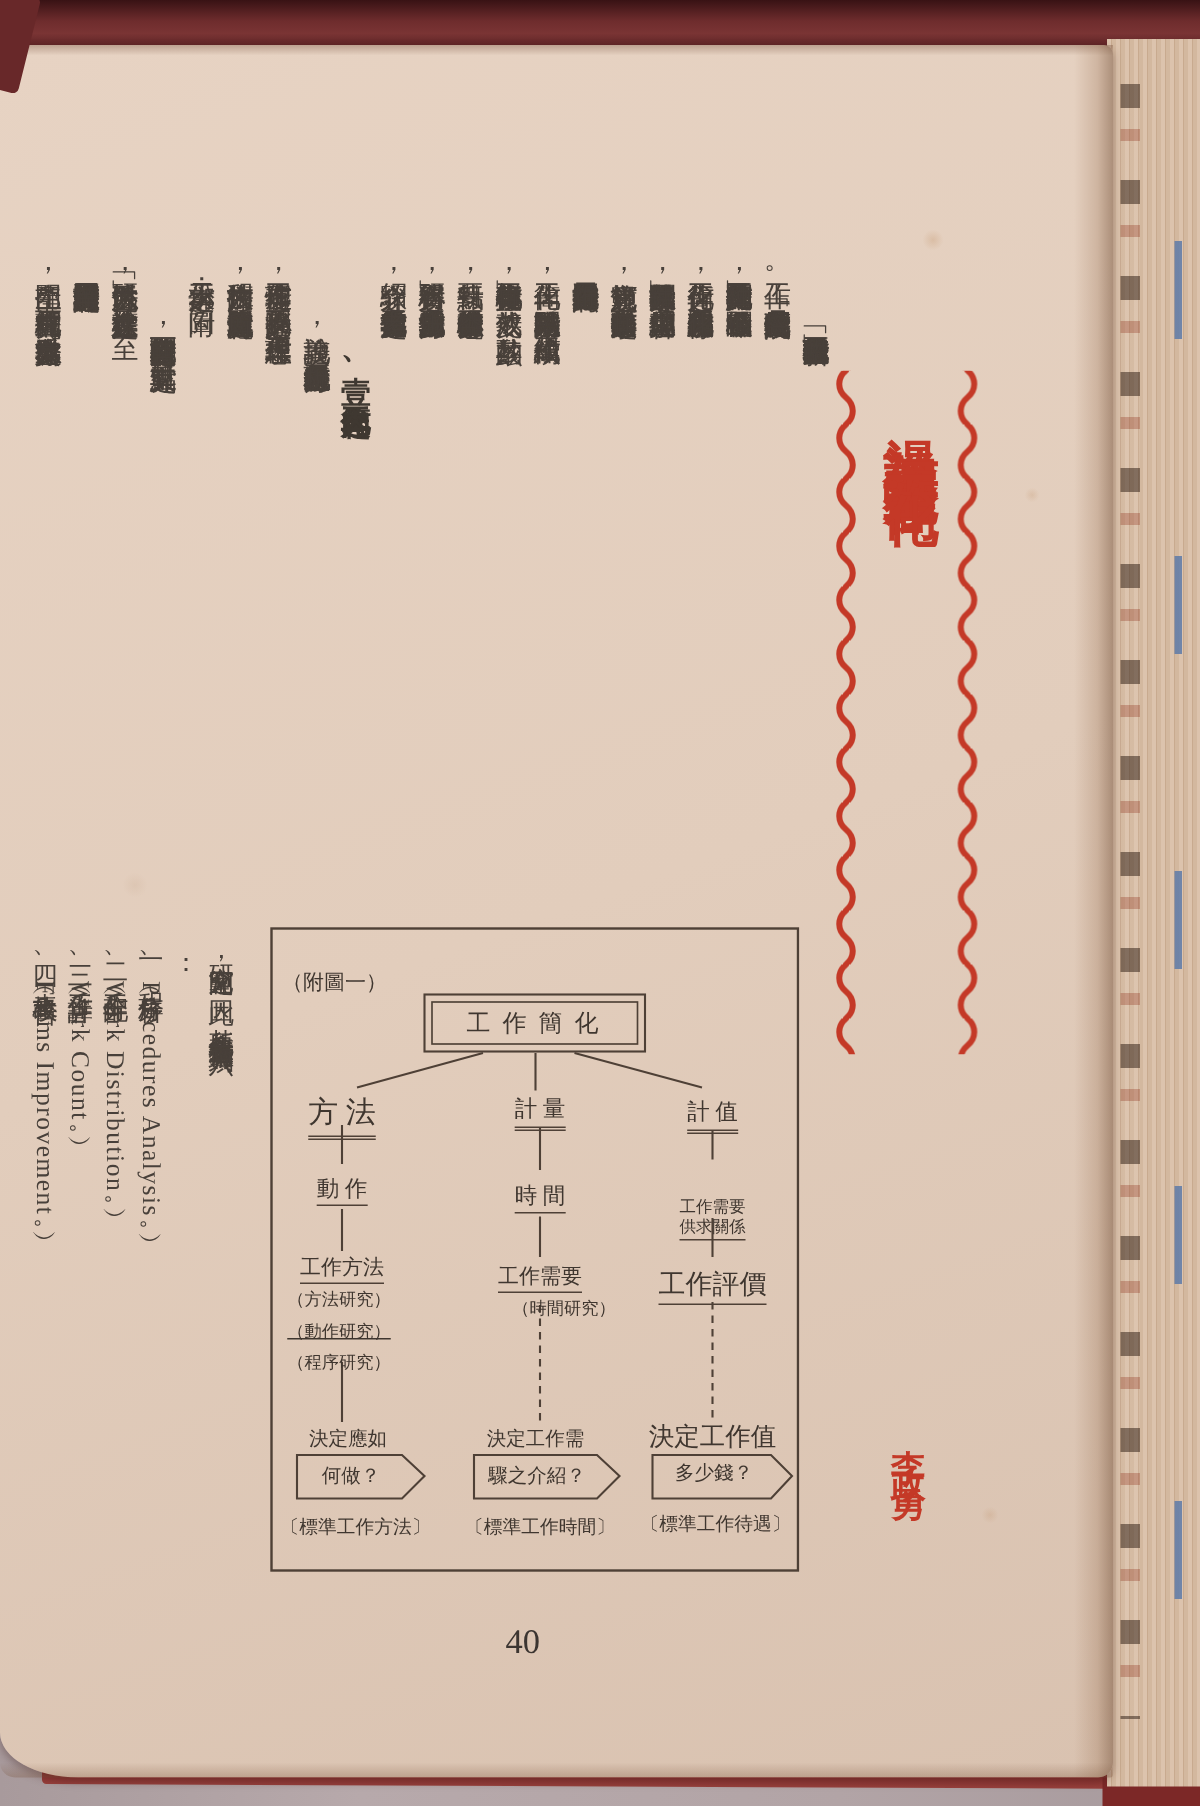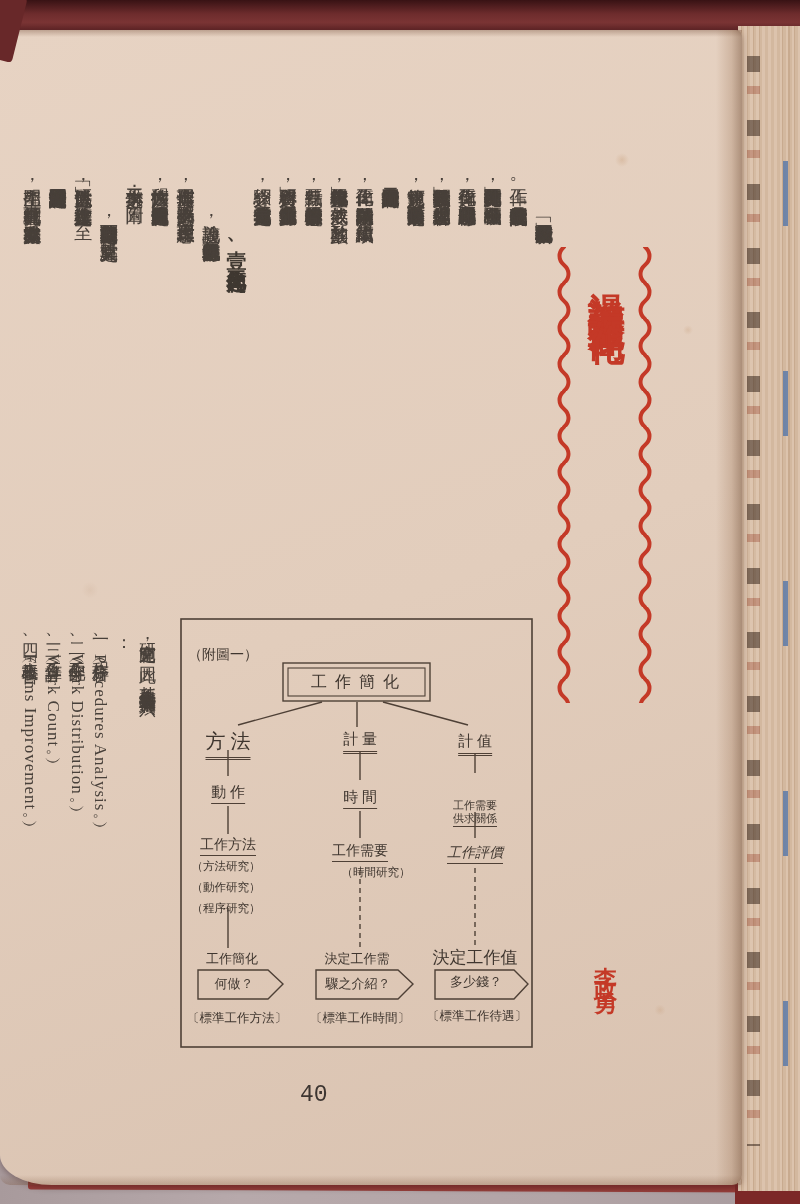--- a/index.html
+++ b/index.html
@@ -54,22 +54,22 @@
   .wavy-right{left:637px;top:217px;}
   .author{position:absolute;left:588px;top:918px;height:130px;width:34px;
     font-size:23px;line-height:34px;letter-spacing:13px;font-weight:bold;color:#c43927;}
 
   .main-block{position:absolute;left:18px;top:145px;width:538px;height:465px;font-size:18px;}
   .main-block .col{line-height:25.6px;}
   .main-block .col.heading{font-size:20px;font-weight:bold;color:#3f3831;}
   .cont-block{position:absolute;left:18px;top:600px;width:141px;height:460px;font-size:17px;letter-spacing:1px;}
   .cont-block .col{line-height:23.5px;}
 
-  .page-number{position:absolute;left:300px;top:1052px;width:60px;text-align:left;
-    font-size:23px;color:#3c3531;font-family:Liberation Mono, monospace;}
+  .page-number{position:absolute;left:300px;top:1052px;width:60px;text-align:right;
+    font-size:23px;color:#3c3531;font-family:Liberation Serif, serif;}
 
   
   .figure{position:absolute;left:180px;top:588px;width:353px;height:430px;color:#3f362f;}
   .figure svg{position:absolute;left:0;top:0;}
   .fl{position:absolute;white-space:nowrap;text-align:center;transform:translateX(-50%);}
   .fl.noc{transform:none;}
   .u1{border-bottom:1.5px solid #4e4036;padding-bottom:1px;}
   .u2{border-bottom:3px double #4e4036;padding-bottom:2px;}
   .pre{white-space:pre-line;line-height:13px;margin-top:25px;}
 </style>
@@ -176,28 +176,28 @@
       <div class="fl u2" style="left:180px;top:112px;font-size:15px;">計 量</div>
       <div class="fl u2" style="left:295px;top:114px;font-size:15px;">計 值</div>
 
       <div class="fl u1" style="left:48px;top:165px;font-size:15px;">動 作</div>
       <div class="fl u1" style="left:180px;top:170px;font-size:15px;">時 間</div>
       <div class="fl u1 pre" style="left:295px;top:156px;font-size:11px;">工作需要
 供求關係</div>
 
       <div class="fl u1" style="left:48px;top:218px;font-size:14px;">工作方法</div>
       <div class="fl u1" style="left:180px;top:224px;font-size:14px;">工作需要</div>
-      <div class="fl u1" style="left:295px;top:226px;font-size:14px;font-style:italic;">工作評價</div>
+      <div class="fl u1" style="left:295px;top:226px;font-size:18px;">工作評價</div>
 
       <div class="fl" style="left:46px;top:241px;font-size:11.5px;">（方法研究）</div>
-      <div class="fl" style="left:46px;top:262px;font-size:11.5px;">（動作研究）</div>
+      <div class="fl" style="left:46px;top:262px;font-size:11.5px;text-decoration:underline;">（動作研究）</div>
       <div class="fl" style="left:46px;top:283px;font-size:11.5px;">（程序研究）</div>
       <div class="fl" style="left:196px;top:247px;font-size:11.5px;">（時間研究）</div>
 
-      <div class="fl" style="left:52px;top:332px;font-size:13px;">工作簡化</div>
+      <div class="fl" style="left:52px;top:332px;font-size:13px;">決定應如</div>
       <div class="fl" style="left:177px;top:332px;font-size:13px;">決定工作需</div>
       <div class="fl" style="left:295px;top:328px;font-size:17px;">決定工作值</div>
 
       <div class="fl" style="left:54px;top:357px;font-size:13px;">何做？</div>
       <div class="fl" style="left:178px;top:357px;font-size:13px;">驟之介紹？</div>
       <div class="fl" style="left:296px;top:355px;font-size:13px;">多少錢？</div>
 
       <div class="fl" style="left:57px;top:392px;font-size:12.5px;">〔標準工作方法〕</div>
       <div class="fl" style="left:180px;top:392px;font-size:12.5px;">〔標準工作時間〕</div>
       <div class="fl" style="left:297px;top:390px;font-size:12.5px;">〔標準工作待遇〕</div>

